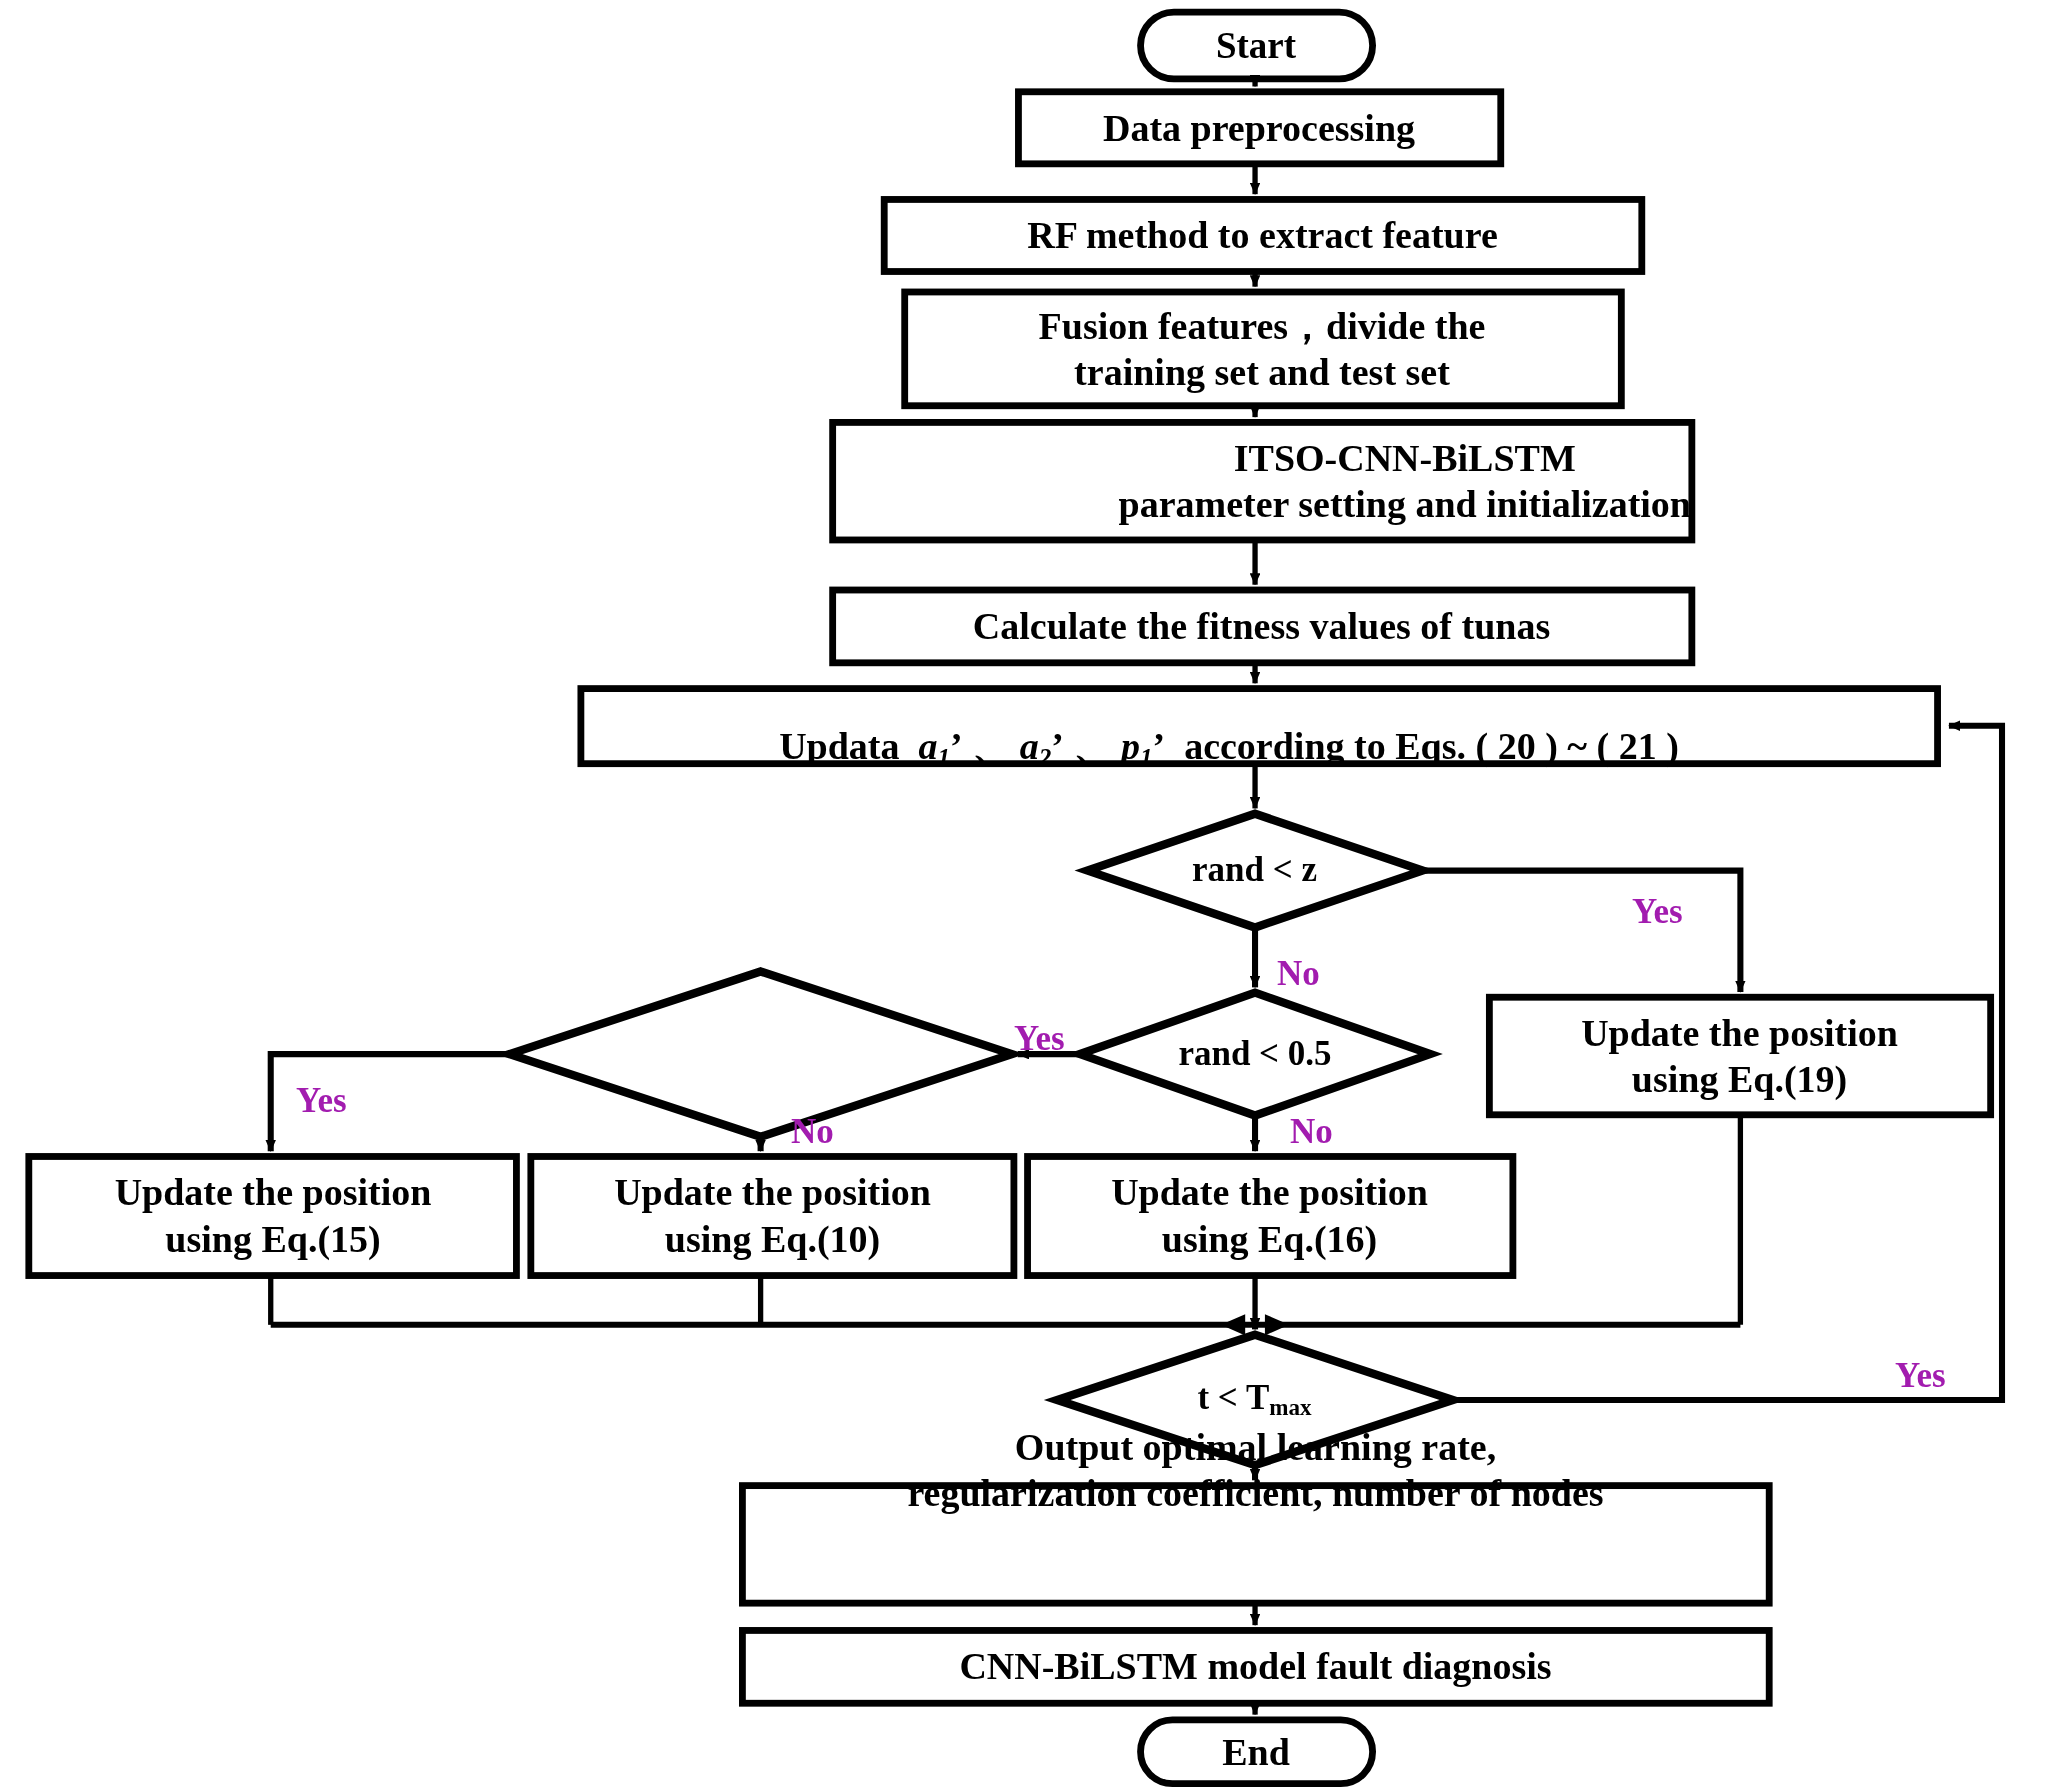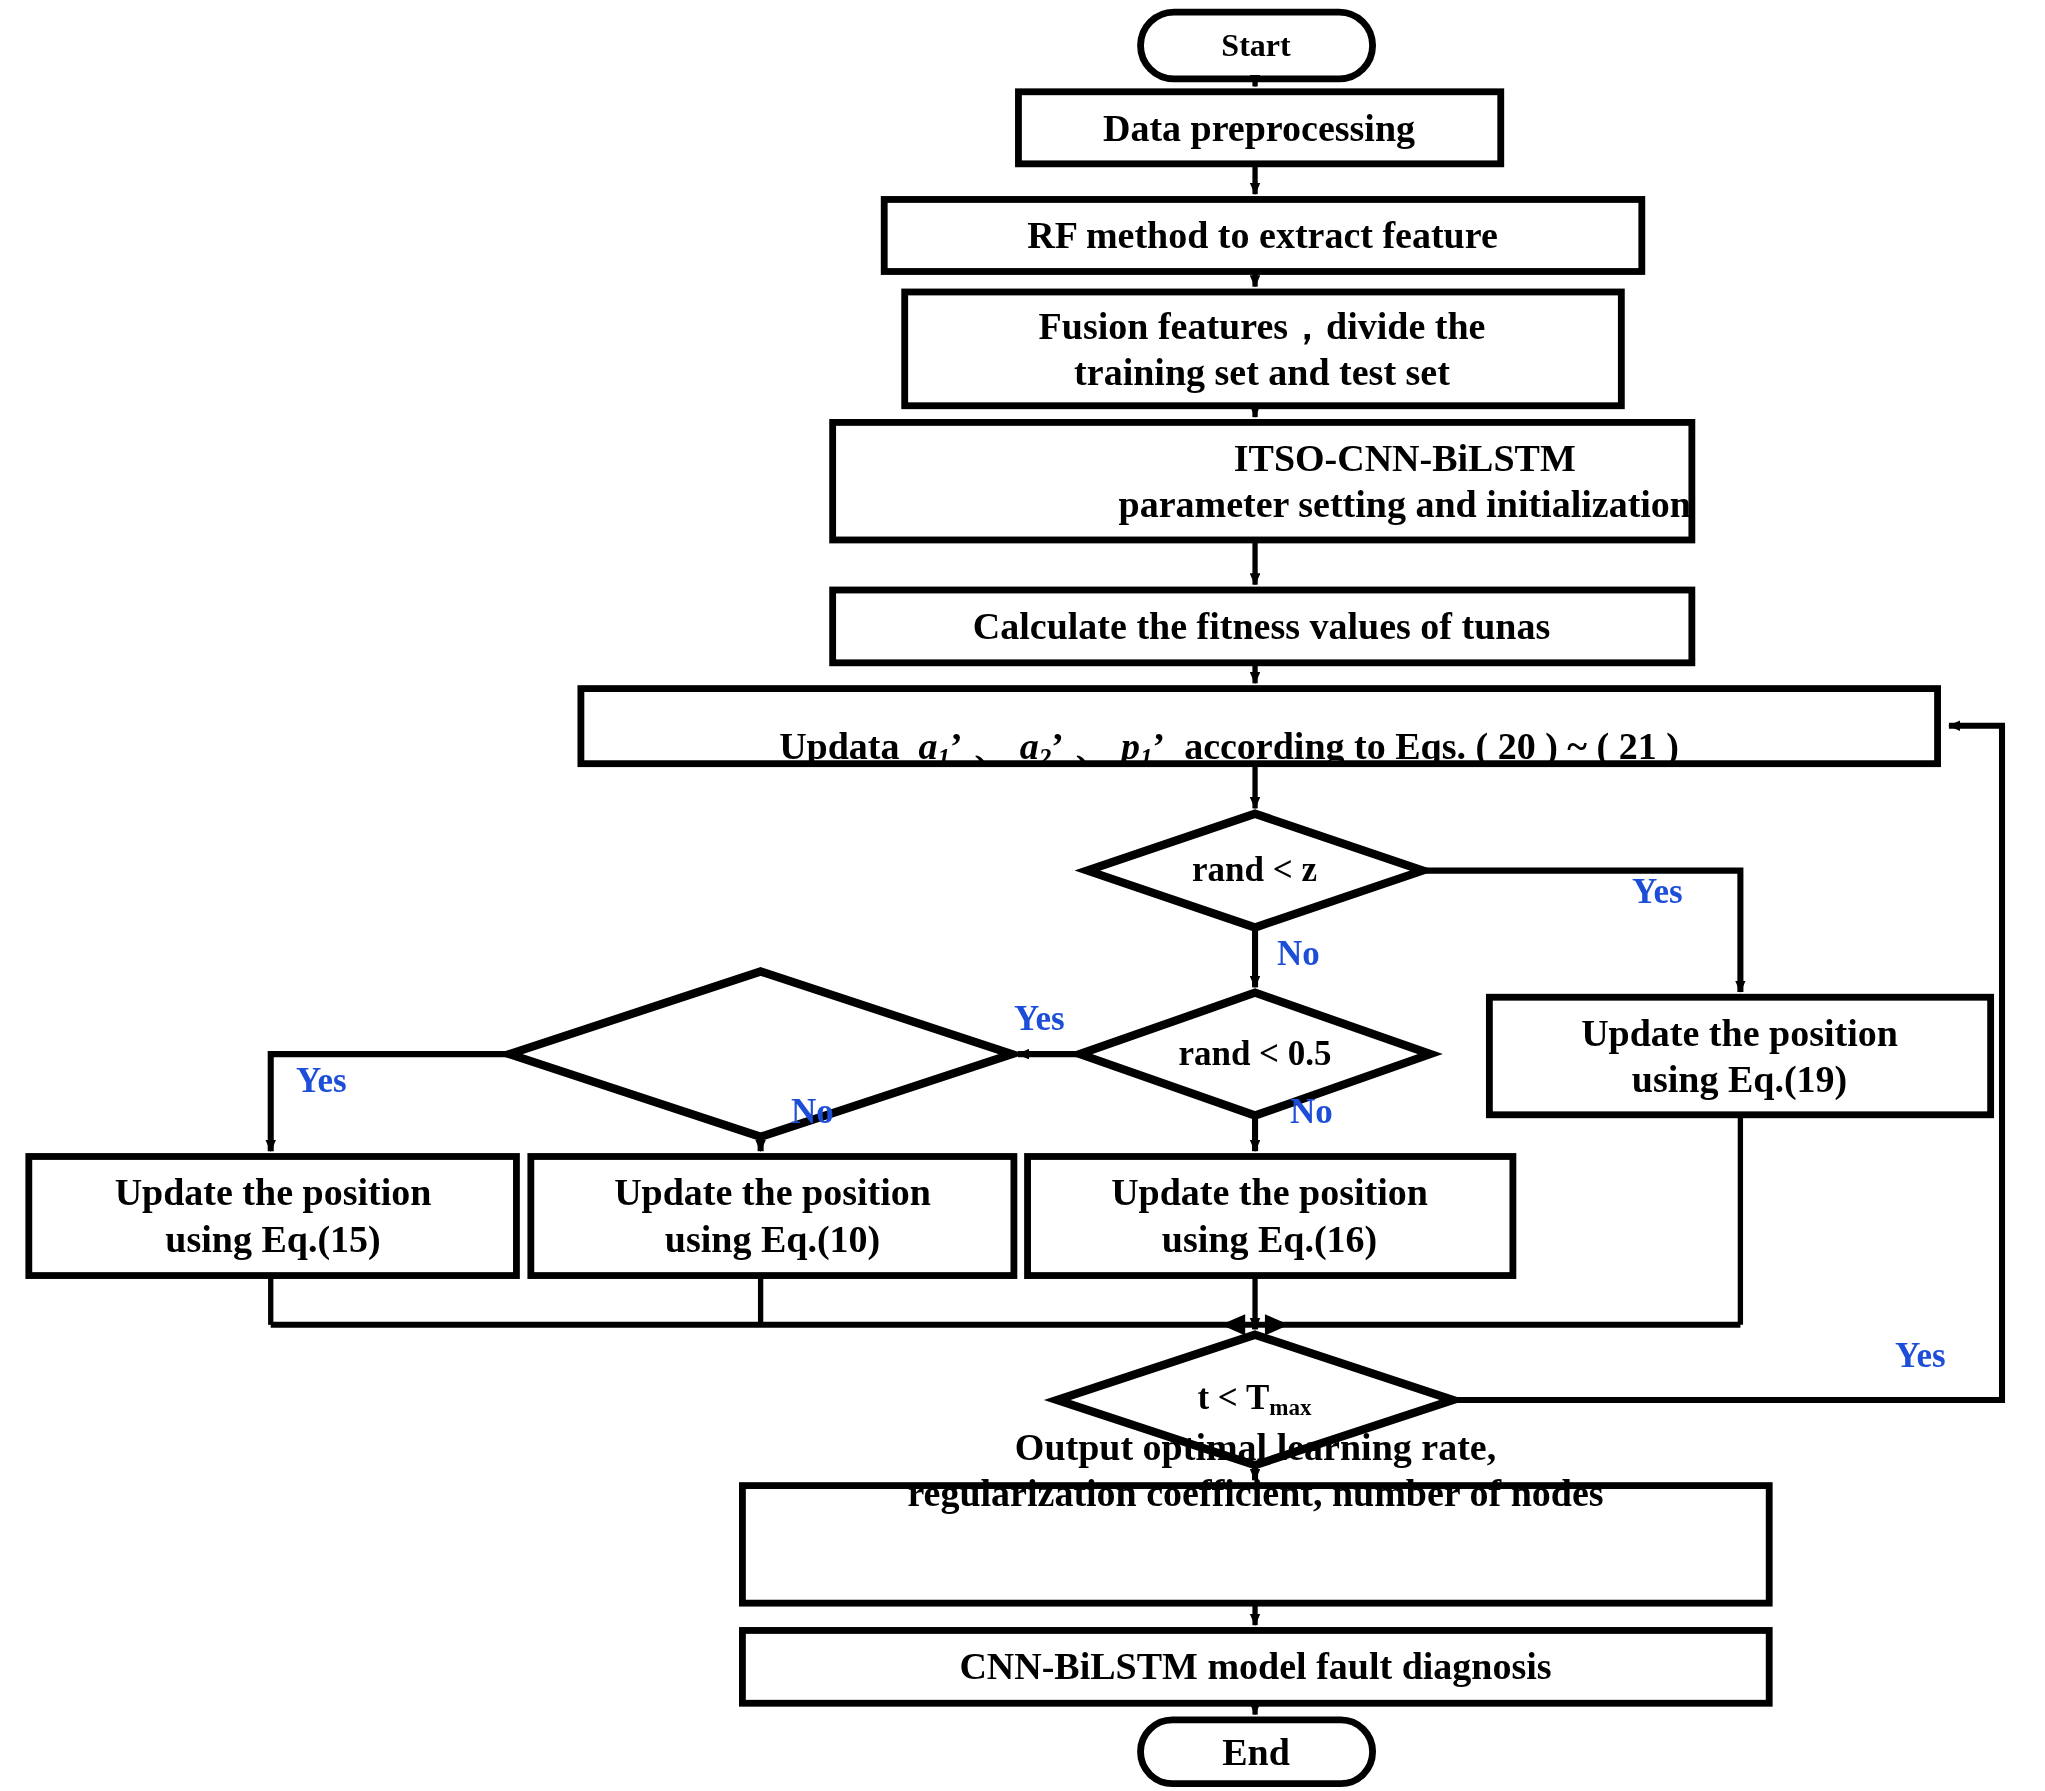--- a/index.html
+++ b/index.html
@@ -17,22 +17,23 @@
     font-weight:bold;
     color:#000;
     line-height:1.22;
     white-space:pre-line;
     pointer-events:none;
   }
   .edge-label{
     position:absolute;
     font-family:"Liberation Serif", serif;
     font-weight:bold;
-    color:#1d4ed8;
+    color:#a21caf;
     white-space:nowrap;
+    margin-top:20px;
   }
   .sub{font-size:0.66em; vertical-align:-0.28em;}
   .itvar{font-style:italic; font-family:"Liberation Serif", serif;}
   .prime{font-style:normal;}
 </style>
 </head>
 <body>
 
 <div id="stage">
 
@@ -112,21 +113,21 @@
 
       <path d="M1916,1846 L2640,1846 L2640,957 L2570,957" marker-end="url(#arr)" stroke-width="8"></path>
 
       <line x1="1655" y1="1932" x2="1655" y2="1952" marker-end="url(#arr)" stroke-width="8"></line>
 
       <line x1="1655" y1="2114" x2="1655" y2="2143" marker-end="url(#arr)" stroke-width="7"></line>
       <line x1="1655" y1="2246" x2="1655" y2="2261" marker-end="url(#arr)" stroke-width="7"></line>
     </g>
   </svg>
 
-  <div class="node-label" style="left:1140px;top:12px;width:232px;height:67px;font-size:32px;text-align:right;">
+  <div class="node-label" style="left:1140px;top:12px;width:232px;height:67px;font-size:37px;text-align:right;">
     <span>Start</span>
   </div>
 
   <div class="node-label" style="left:1018px;top:92px;width:482px;height:72px;font-size:38px;">
     <span>Data preprocessing</span>
   </div>
 
   <div class="node-label" style="left:884px;top:199px;width:757px;height:72px;font-size:38px;">
     <span>RF method to extract feature</span>
   </div>

